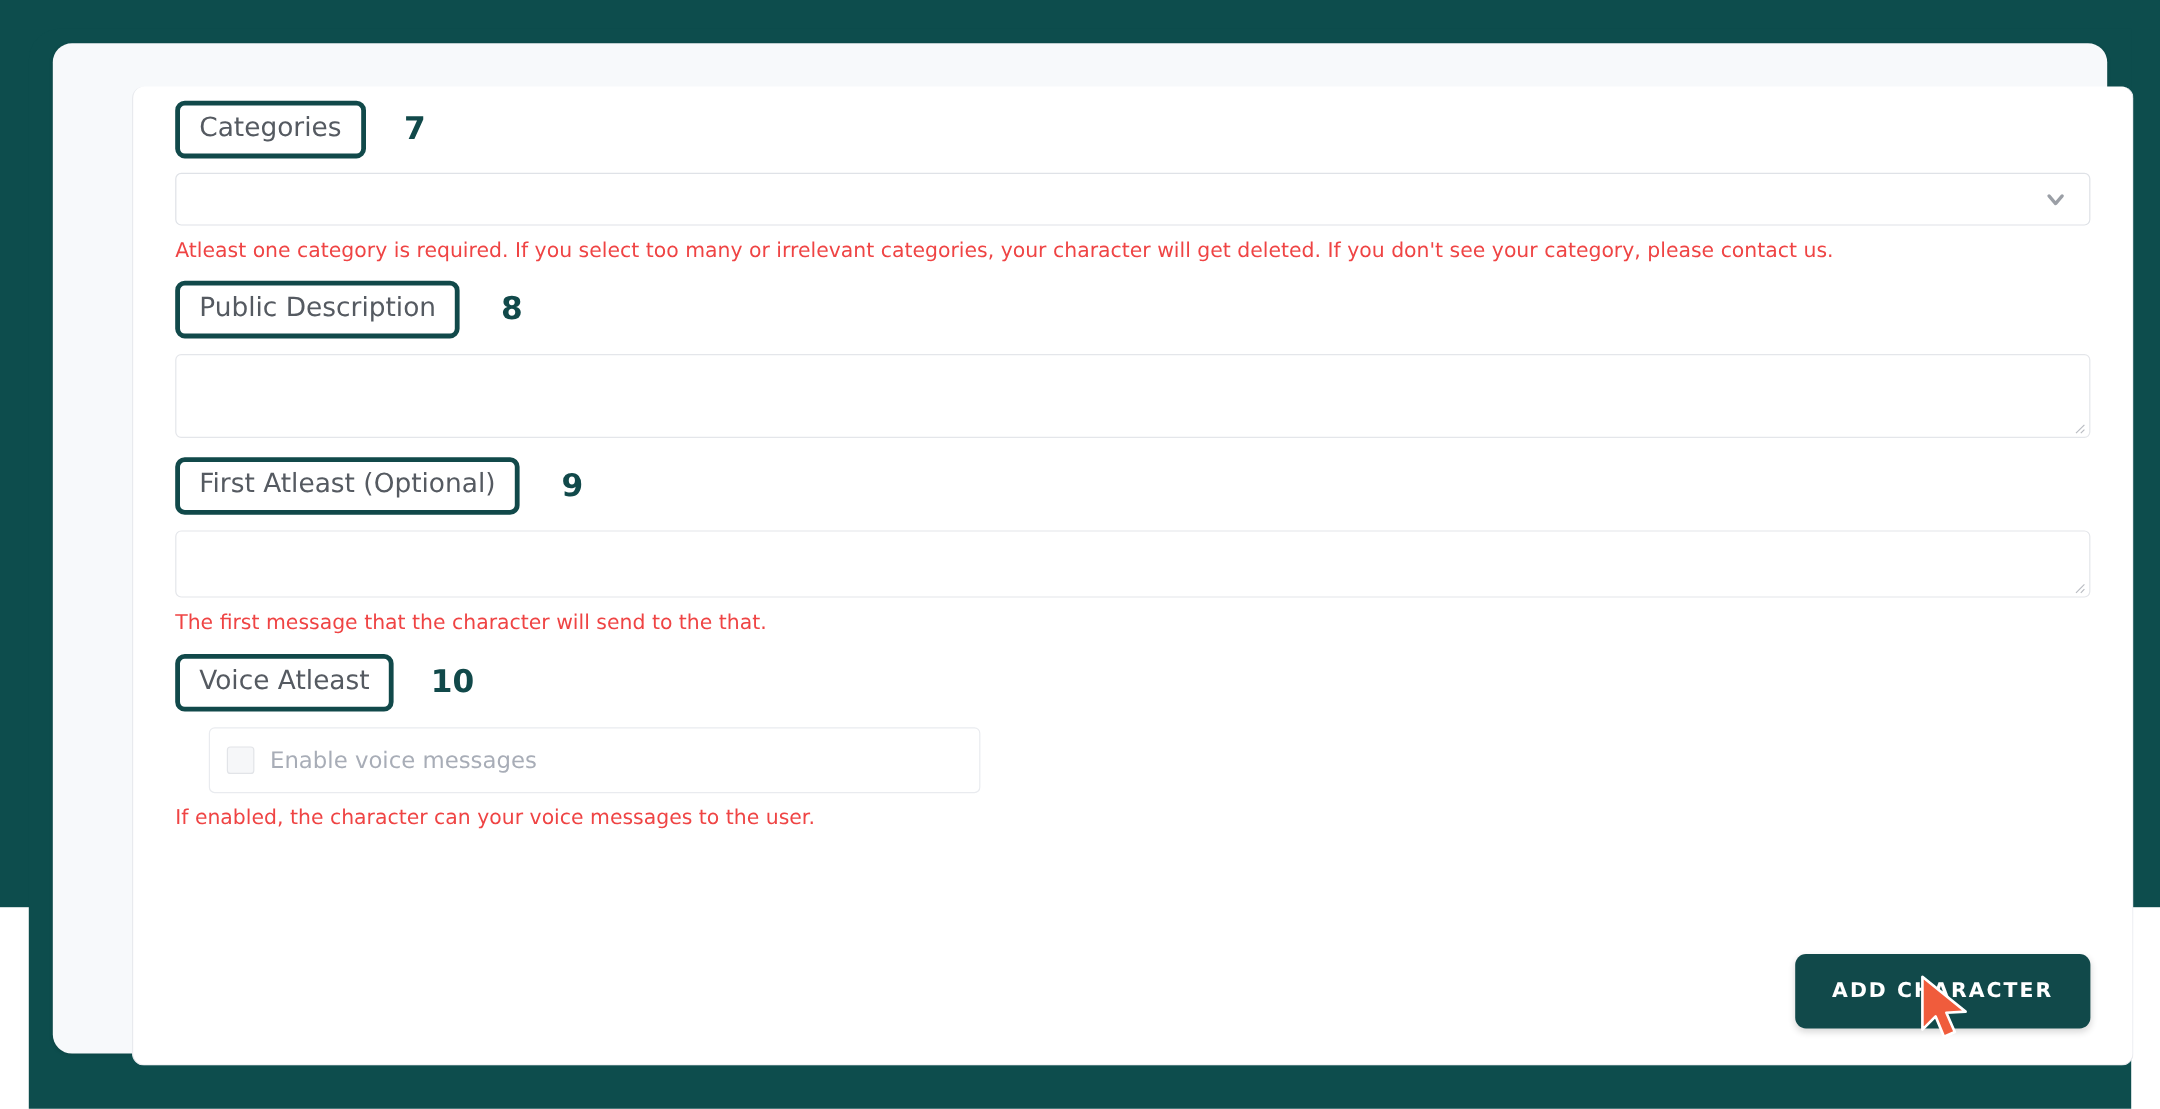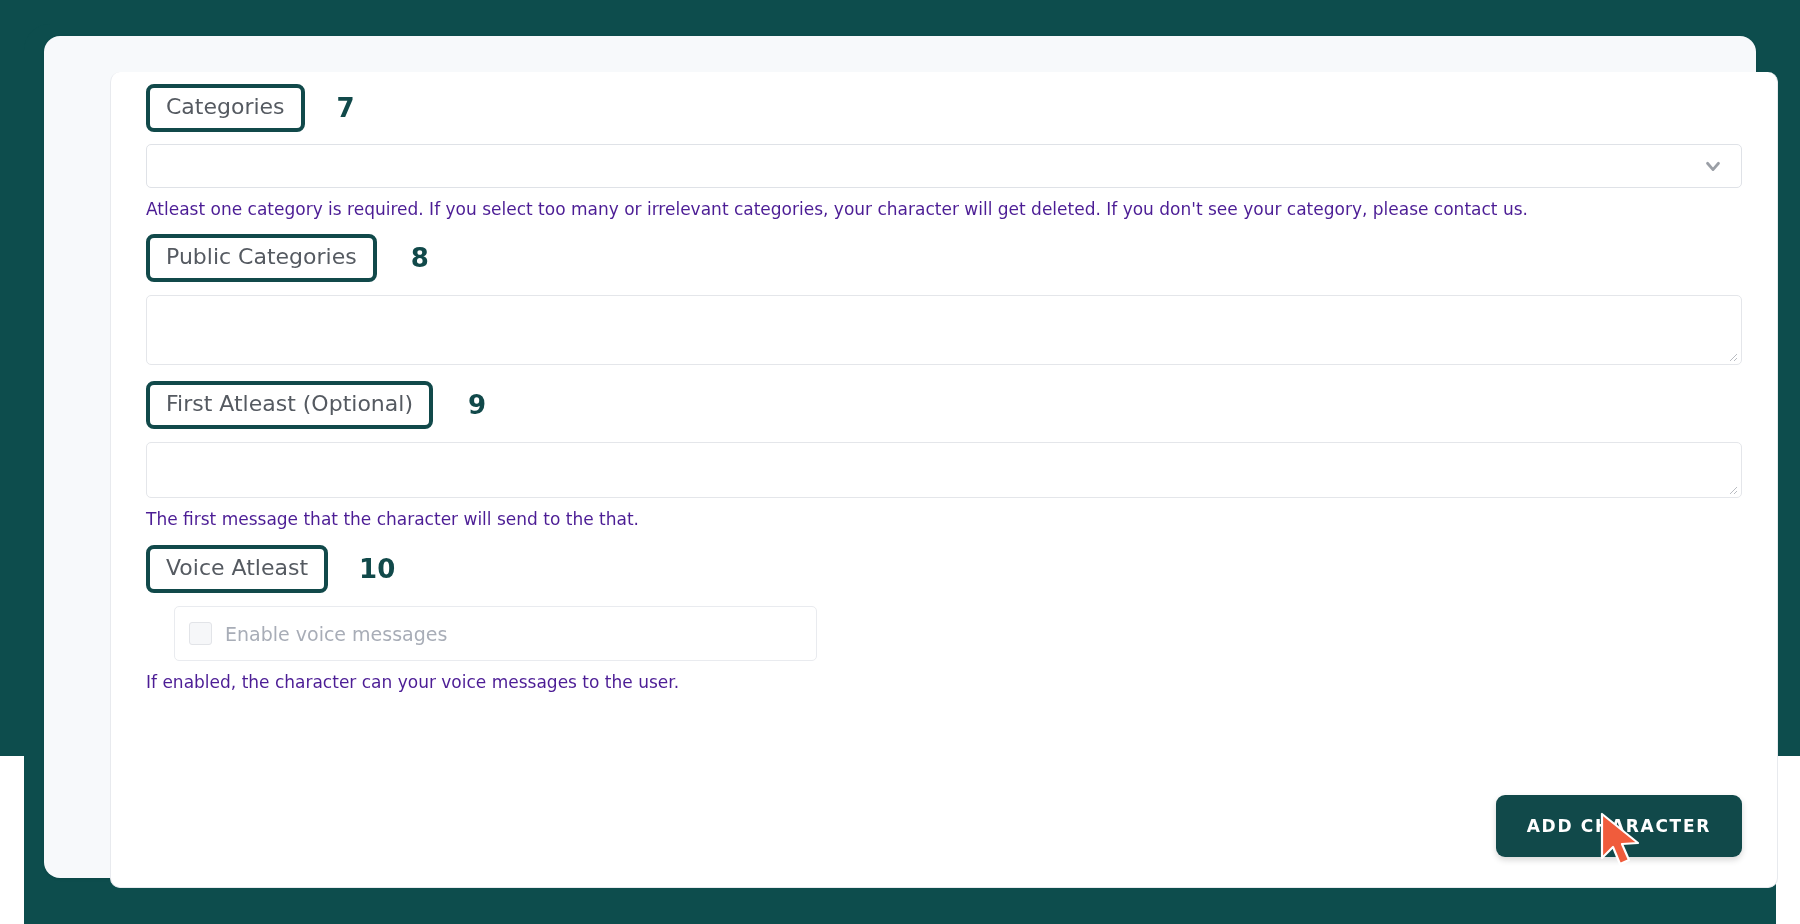--- a/index.html
+++ b/index.html
@@ -123,21 +123,21 @@
   .resize-grip {
     position: absolute;
     right: 3px; bottom: 2px;
     width: 12px; height: 12px;
     color: #b9bcc2;
   }
   .resize-grip svg { display: block; }
 
   .helper-text {
     font-size: 17px;
-    color: #4c1d95;
+    color: #ef4444;
     margin-top: 11px;
     font-family: "DejaVu Sans", "Liberation Sans", sans-serif;
     white-space: nowrap;
   }
 
   
   .checkbox-control {
     width: 643px;
     height: 55px;
     border: 1px solid #e9ebef;
@@ -221,21 +221,21 @@
               </svg>
             </span>
           </div>
 
           <div class="helper-text">Atleast one category is required. If you select too many or irrelevant categories, your character will get deleted. If you don't see your category, please contact us.</div>
         </div>
 
         <div class="field-group" style="margin-top:13px;">
           <div class="label-row">
             <div class="label-box">
-              <span class="label-text">Public Categories</span>
+              <span class="label-text">Public Description</span>
             </div>
             <span class="step-num" style="margin-left:34px;">8</span>
           </div>
 
           <div class="textarea-control ta-tall" style="margin-top:11px;">
             <span class="resize-grip">
               <svg width="12" height="12" viewBox="0 0 12 12" stroke="#b9bcc2" stroke-width="1" fill="none">
                 <line x1="11" y1="4" x2="4" y2="11"></line>
                 <line x1="11" y1="8" x2="8" y2="11"></line>
               </svg>

